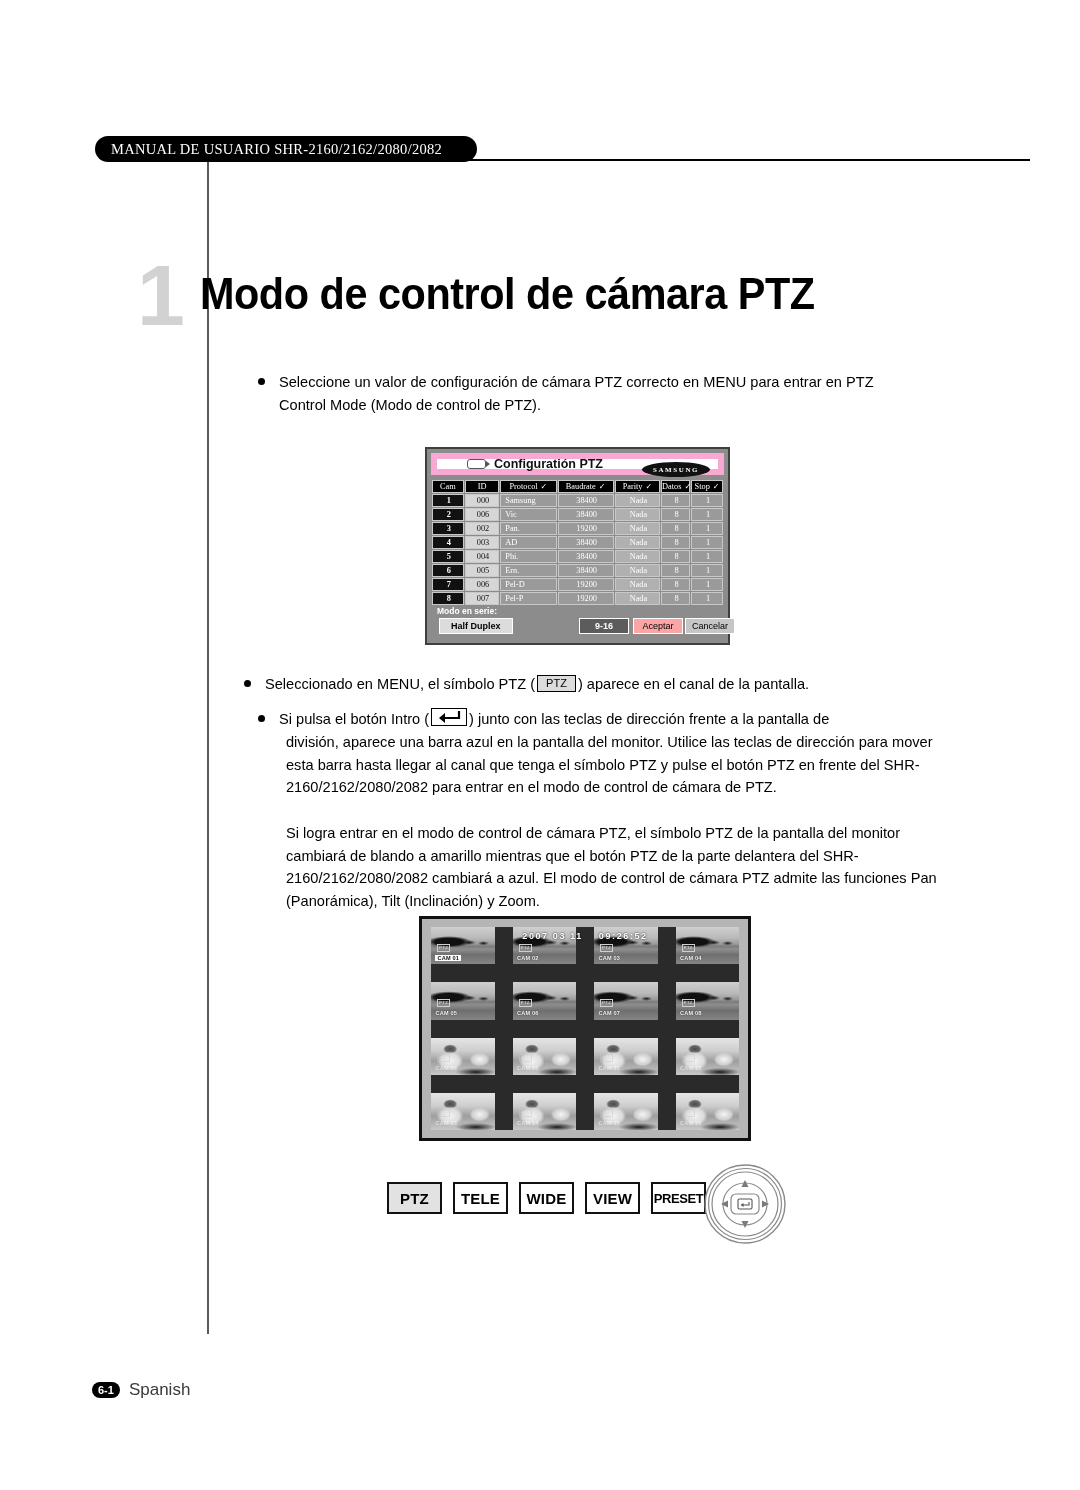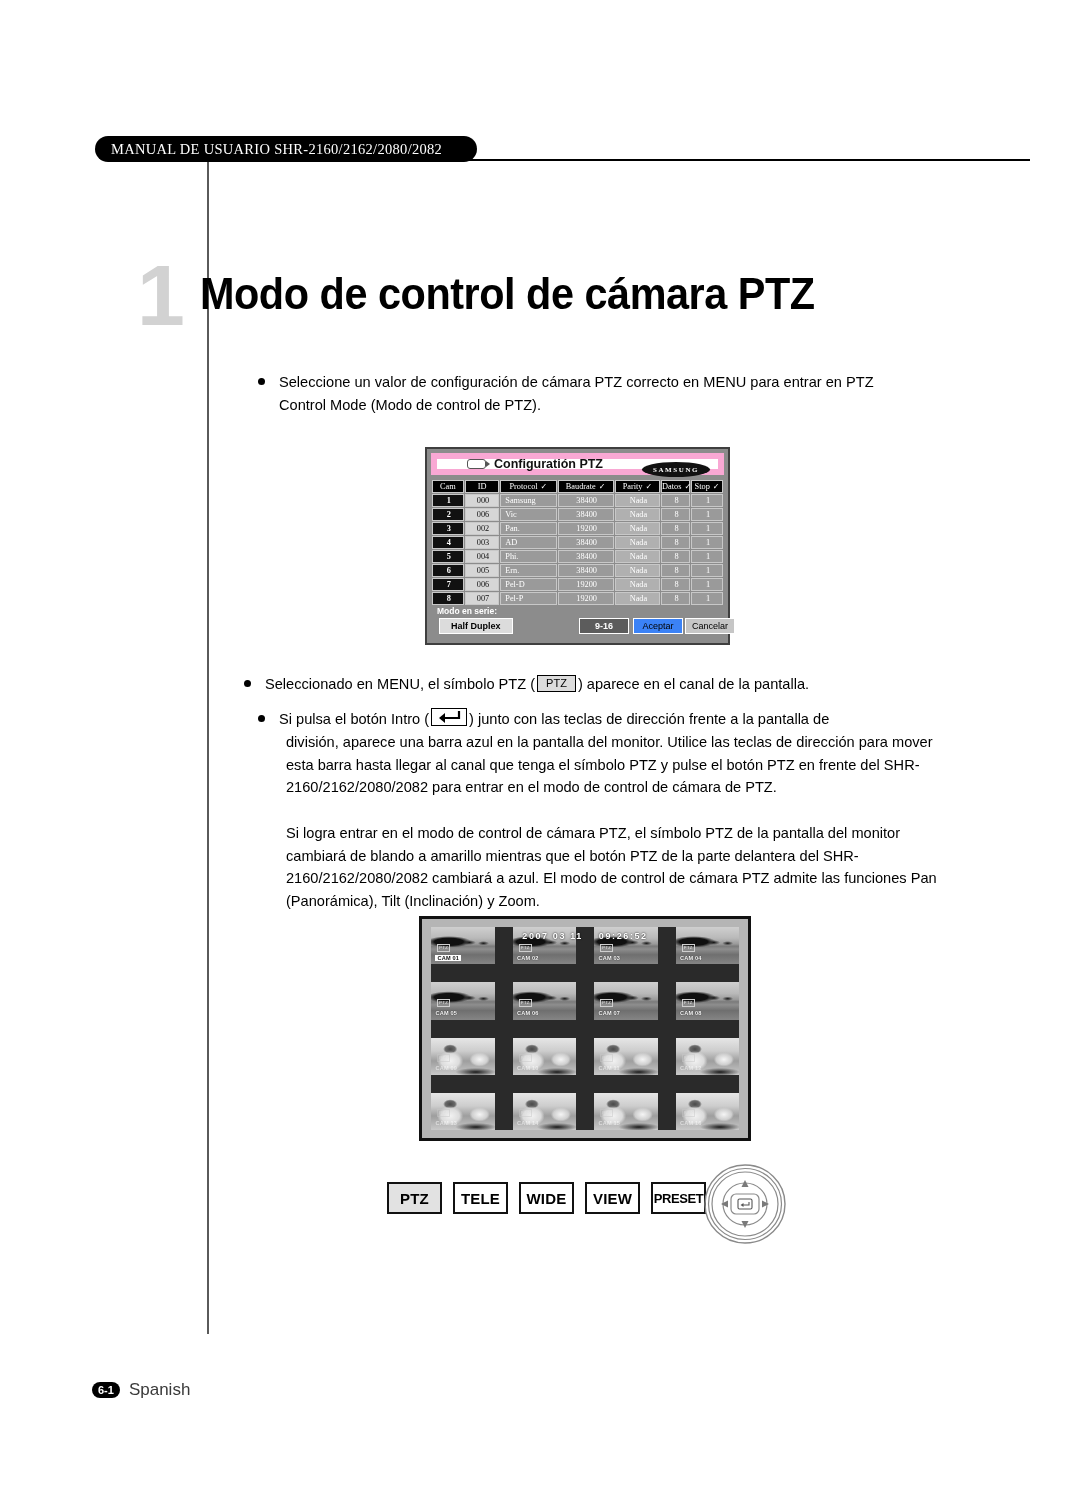--- a/index.html
+++ b/index.html
@@ -275,21 +275,21 @@
   .dlg-btn {
     position: absolute;
     top: 12px;
     border: 1px solid #fff;
     font-size: 9px;
     padding: 2px 0;
     text-align: center;
     width: 48px;
   }
   #btn-range { left: 146px; background: #5c5c5c; color: #fff; font-weight: bold; }
-  #btn-accept { left: 200px; background: #3b82f6; color: #000; }
+  #btn-accept { left: 200px; background: #fca5a5; color: #000; }
   #btn-cancel { left: 252px; background: #c6c6c6; color: #000; }
 
   
   .para-block {
     position: absolute;
     left: 286px;
     width: 655px;
     font-size: 14.6px;
     line-height: 22.6px;
   }

